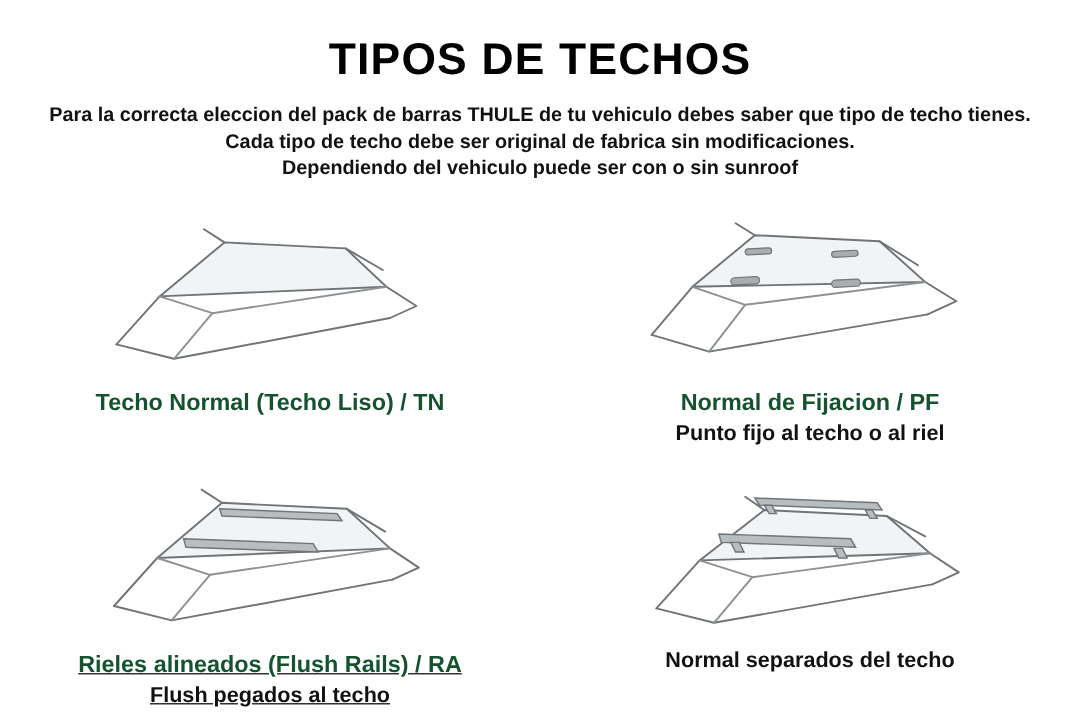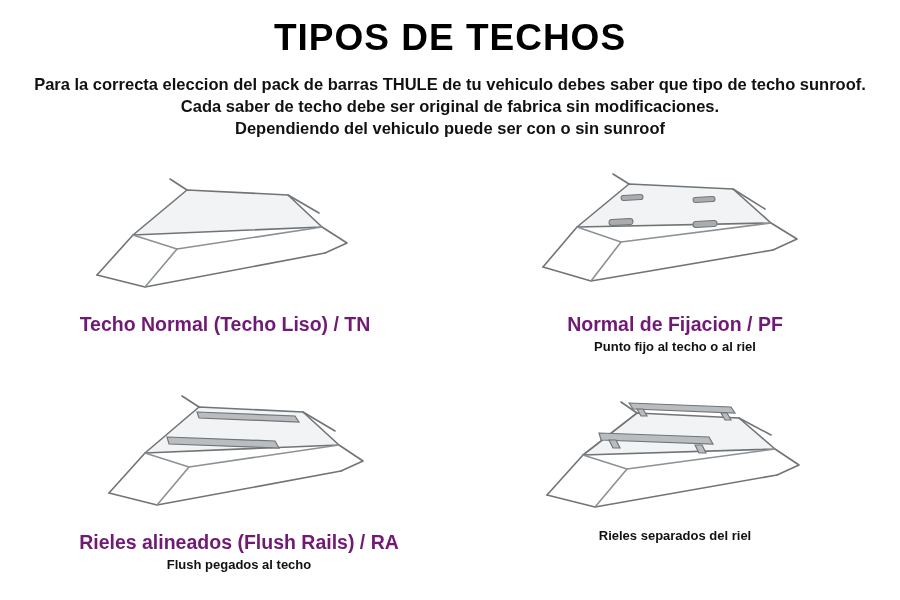--- a/index.html
+++ b/index.html
@@ -18,21 +18,21 @@
     position: relative;
     width: 900px;
     height: 600px;
     box-sizing: border-box;
   }
   .title {
     text-align: center;
     font-size: 37px;
     font-weight: bold;
     letter-spacing: 1px;
-    margin: 18px 0 0 0;
+    margin: 30px 0 0 0;
     line-height: 1.1;
   }
   .subtitle-block {
     text-align: center;
     margin-top: 14px;
     line-height: 1.35;
   }
   .subtitle-line {
     font-size: 16.5px;
     font-weight: bold;
@@ -43,54 +43,54 @@
     margin-top: 18px;
     width: 900px;
   }
   .cell {
     position: absolute;
     width: 450px;
     text-align: center;
   }
   .cell-tn { left: 0;   top: 0; }
   .cell-pf { left: 450px; top: 0; }
-  .cell-ra { left: 14px;   top: 218px; }
+  .cell-ra { left: 0;   top: 218px; text-decoration: underline; }
   .cell-rt { left: 450px; top: 218px; }
 
   .art {
     height: 150px;
     position: relative;
   }
   .art svg {
     display: block;
     margin: 0 auto;
   }
   .caption {
     font-size: 19.5px;
     font-weight: bold;
     margin-top: 6px;
-    color: #701a75;
+    color: #14532d;
   }
   .subcaption {
-    font-size: 13px;
+    font-size: 18px;
     font-weight: bold;
     margin-top: 3px;
     color: #111;
   }
 </style>
 </head>
 <body>
 
 <div class="page">
 
   <div class="title">TIPOS DE TECHOS</div>
 
   <div class="subtitle-block">
-    <div class="subtitle-line">Para la correcta eleccion del pack de barras THULE de tu vehiculo debes saber que tipo de techo sunroof.</div>
-    <div class="subtitle-line">Cada saber de techo debe ser original de fabrica sin modificaciones.</div>
+    <div class="subtitle-line">Para la correcta eleccion del pack de barras THULE de tu vehiculo debes saber que tipo de techo tienes.</div>
+    <div class="subtitle-line">Cada tipo de techo debe ser original de fabrica sin modificaciones.</div>
     <div class="subtitle-line">Dependiendo del vehiculo puede ser con o sin sunroof</div>
   </div>
 
   <div class="grid">
 
     <div class="cell cell-tn">
       <div class="art">
         <svg width="300" height="150" viewBox="0 0 300 150" aria-hidden="true">
           <g fill="none" stroke="#6f7477" stroke-width="1.6" stroke-linejoin="round" stroke-linecap="round">
 
@@ -179,17 +179,17 @@
           <g stroke="#70757a" stroke-width="1.2" fill="#b9bdc0">
             <path d="M104 28 L206 32 L210 38 L108 34 Z"></path>
             <path d="M112 34 L116 41 L122 41 L118 34 Z"></path>
             <path d="M196 38 L200 45 L206 45 L202 38 Z"></path>
             <path d="M74 58 L184 62 L188 69 L76 65 Z"></path>
             <path d="M84 65 L88 73 L95 73 L91 65 Z"></path>
             <path d="M170 70 L174 78 L181 78 L177 70 Z"></path>
           </g>
         </svg>
       </div>
-      <div class="subcaption">Rieles separados del riel</div>
+      <div class="subcaption">Normal separados del techo</div>
     </div>
 
   </div>
 </div>
 
 </body></html>

